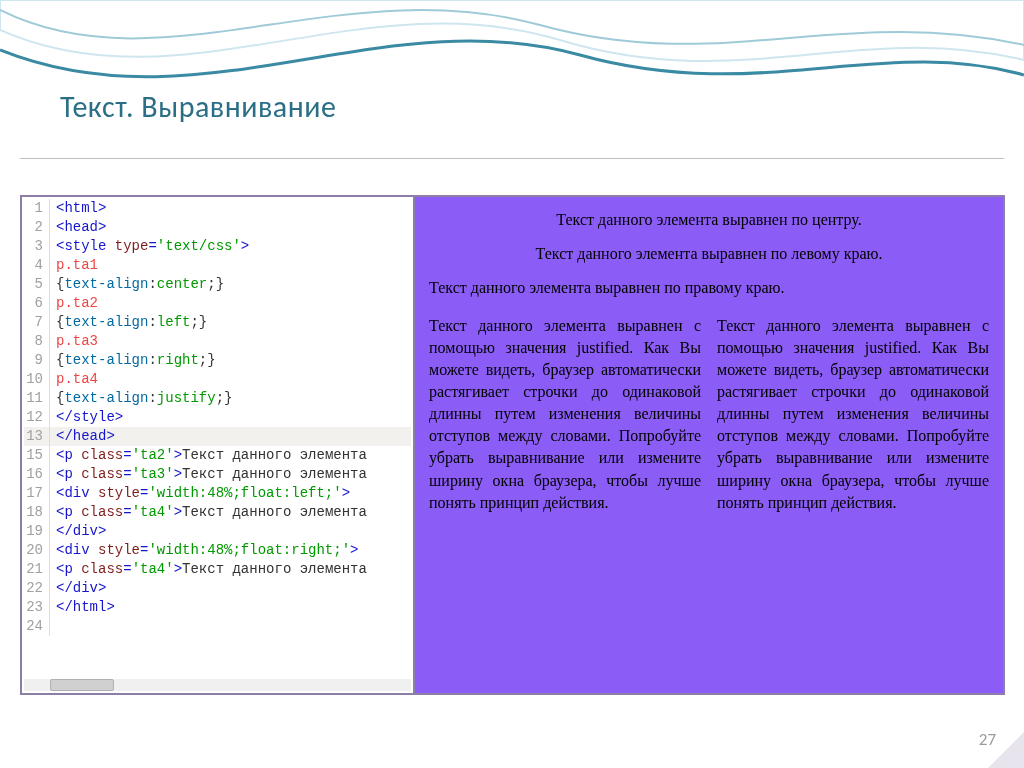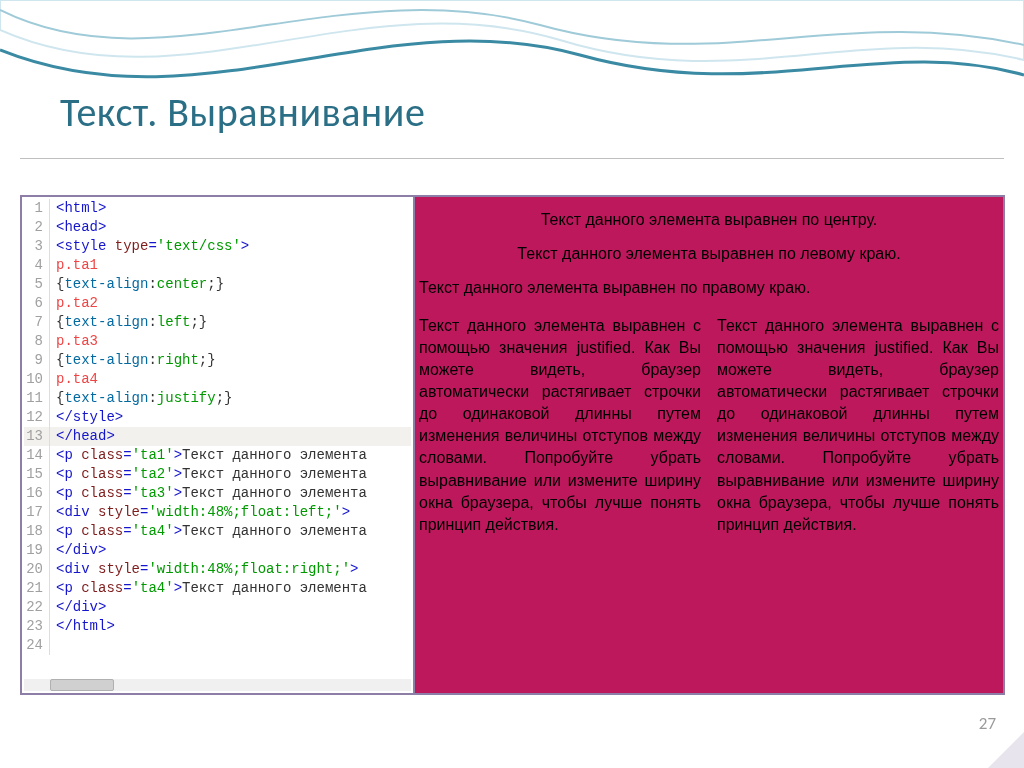--- a/index.html
+++ b/index.html
@@ -1,42 +1,42 @@
 <!DOCTYPE html>
 <html><head>
 <meta charset="utf-8">
 <style>
   * { box-sizing: border-box; }
   html, body { margin: 0; padding: 0; width: 1024px; height: 768px; font-family: Calibri, Arial, sans-serif; background: #fff; overflow: hidden; }
   .slide { position: relative; width: 1024px; height: 768px; background: #fff; }
   .wave-bg { position: absolute; top: 0; left: 0; width: 1024px; height: 180px; pointer-events: none; }
-  .title { position: absolute; top: 88px; left: 60px; font-size: 40px; color: #2b6f86; font-weight: 400; letter-spacing: 0.5px; }
+  .title { position: absolute; top: 88px; left: 60px; font-size: 30px; color: #2b6f86; font-weight: 400; letter-spacing: 0.5px; }
   .title-underline { position: absolute; top: 158px; left: 20px; width: 984px; height: 1px; background: #bfbfbf; }
   .content { position: absolute; top: 195px; left: 20px; width: 985px; height: 500px; border: 2px solid #8d7ea8; display: flex; background: #fff; }
   .pane-left { width: 393px; height: 100%; border-right: 2px solid #8d7ea8; position: relative; background: #fff; }
-  .pane-right { flex: 1; height: 100%; position: relative; background: #be185d; padding: 8px 4px; font-family: Liberation Sans, sans-serif; font-size: 16px; color: #000; overflow: hidden; }
+  .pane-right { flex: 1; height: 100%; position: relative; background: #8b5cf6; padding: 8px 14px; font-family: Liberation Serif, serif; font-size: 16px; color: #000; overflow: hidden; }
   .code-area { position: absolute; top: 2px; left: 2px; right: 2px; bottom: 14px; overflow: hidden; font-family: 'Courier New', monospace; font-size: 14px; line-height: 19px; }
   .code-line { display: flex; white-space: nowrap; }
   .gutter { width: 26px; text-align: right; color: #a0a0a0; padding-right: 6px; user-select: none; }
   .gutter-sep { border-right: 1px solid #ddd; margin-right: 6px; }
   .hl-row { background: #f3f1ee; }
   .tag { color: #1515cc; }
   .attr { color: #7f1d1d; }
   .val { color: #009a00; }
   .sel { color: #ef4444; }
   .prop { color: #0369a1; }
   .txt { color: #333; }
   .hscroll { position: absolute; bottom: 2px; left: 2px; right: 2px; height: 12px; background: #f0f0f0; }
   .hscroll .thumb { position: absolute; left: 26px; top: 0; width: 64px; height: 12px; background: #d0d0d0; border: 1px solid #b0b0b0; border-radius: 2px; }
   .p-center { text-align: center; margin: 6px 0 16px 0; }
   .p-left { text-align: center; margin: 16px 0 16px 0; }
   .p-right { text-align: left; margin: 0 0 18px 0; }
   .cols { display: flex; gap: 16px; }
   .col { width: 50%; text-align: justify; line-height: 1.38; }
-  .page-num { position: absolute; bottom: 34px; right: 28px; color: #9a9a9a; font-size: 17px; }
+  .page-num { position: absolute; bottom: 18px; right: 28px; color: #9a9a9a; font-size: 17px; }
   .corner-accent { position: absolute; bottom: 0; right: 0; width: 0; height: 0; border-left: 36px solid transparent; border-bottom: 36px solid #e8e4ee; }
 </style>
 </head>
 <body>
 
 <div class="slide">
 
   <svg class="wave-bg" viewBox="0 0 1024 180" preserveAspectRatio="none">
     <path d="M0,30 C180,110 360,-20 560,40 C740,95 860,20 1024,60 L1024,0 L0,0 Z" fill="none" stroke="#cfe6ef" stroke-width="2"></path>
     <path d="M0,50 C200,130 380,0 580,55 C760,105 880,35 1024,75" fill="none" stroke="#3a8aa3" stroke-width="3"></path>
@@ -96,24 +96,20 @@
           </div>
           <div class="code-line">
             <div class="gutter gutter-sep">12</div>
             <div><span class="tag">&lt;/style&gt;</span></div>
           </div>
           <div class="code-line hl-row">
             <div class="gutter gutter-sep">13</div>
             <div><span class="tag">&lt;/head&gt;</span></div>
           </div>
           <div class="code-line">
-            <div class="gutter gutter-sep">14</div>
-            <div><span class="tag">&lt;p </span><span class="attr">class</span><span class="tag">=</span><span class="val">'ta1'</span><span class="tag">&gt;</span><span class="txt">Текст данного элемента</span></div>
-          </div>
-          <div class="code-line">
             <div class="gutter gutter-sep">15</div>
             <div><span class="tag">&lt;p </span><span class="attr">class</span><span class="tag">=</span><span class="val">'ta2'</span><span class="tag">&gt;</span><span class="txt">Текст данного элемента</span></div>
           </div>
           <div class="code-line">
             <div class="gutter gutter-sep">16</div>
             <div><span class="tag">&lt;p </span><span class="attr">class</span><span class="tag">=</span><span class="val">'ta3'</span><span class="tag">&gt;</span><span class="txt">Текст данного элемента</span></div>
           </div>
           <div class="code-line">
             <div class="gutter gutter-sep">17</div>
             <div><span class="tag">&lt;div </span><span class="attr">style</span><span class="tag">=</span><span class="val">'width:48%;float:left;'</span><span class="tag">&gt;</span></div>

